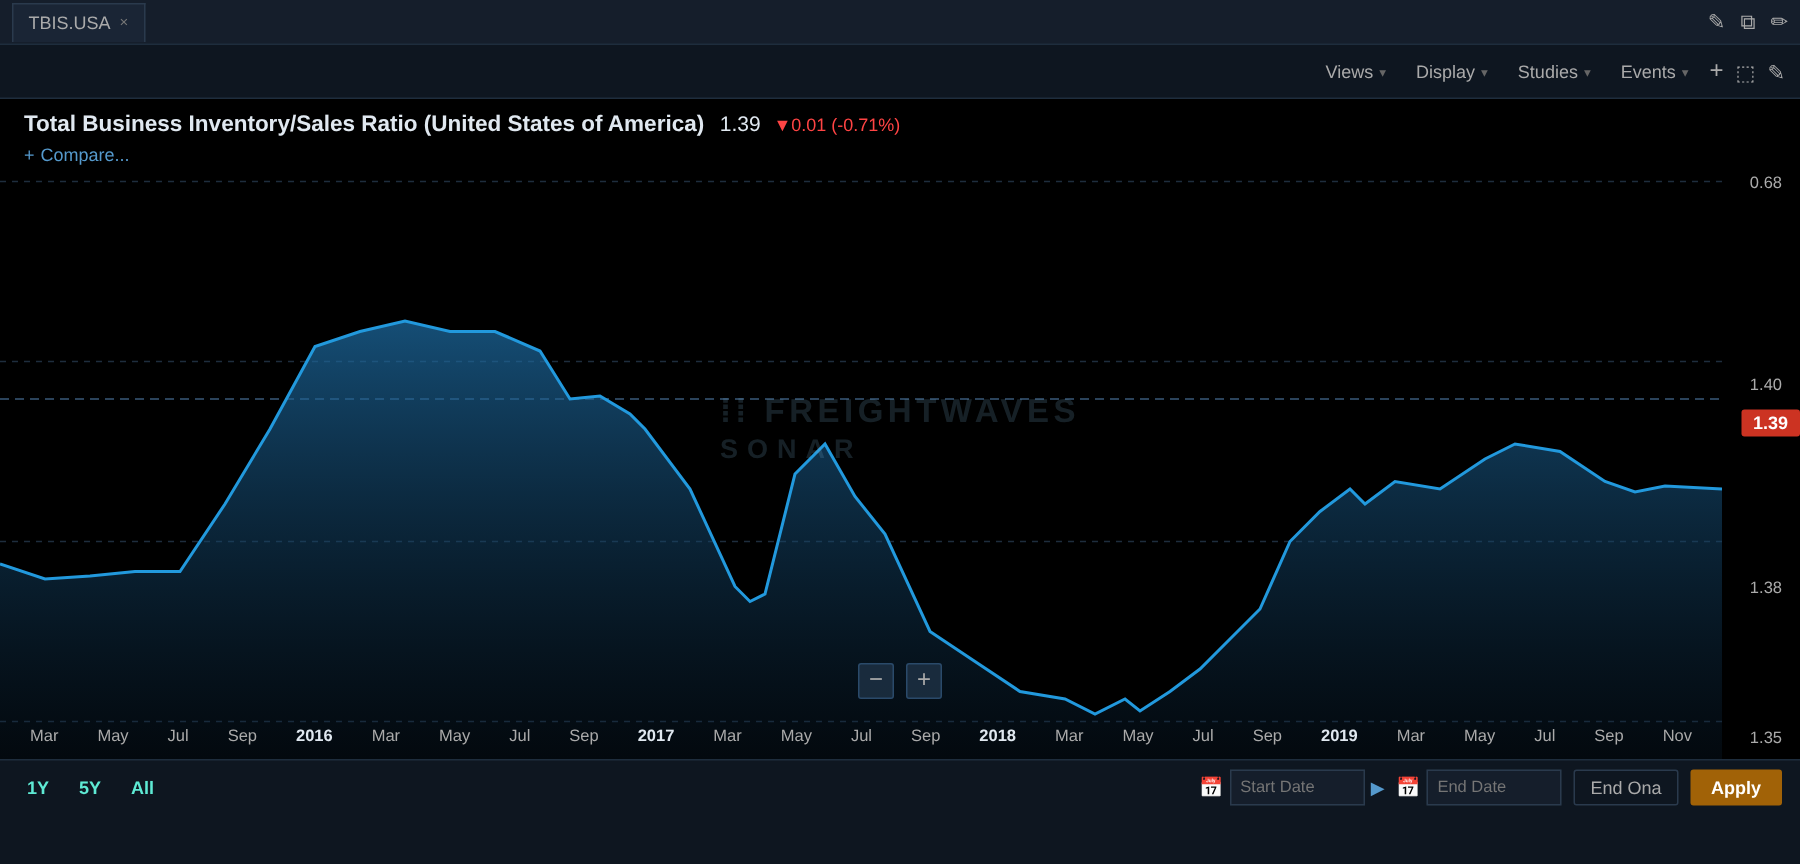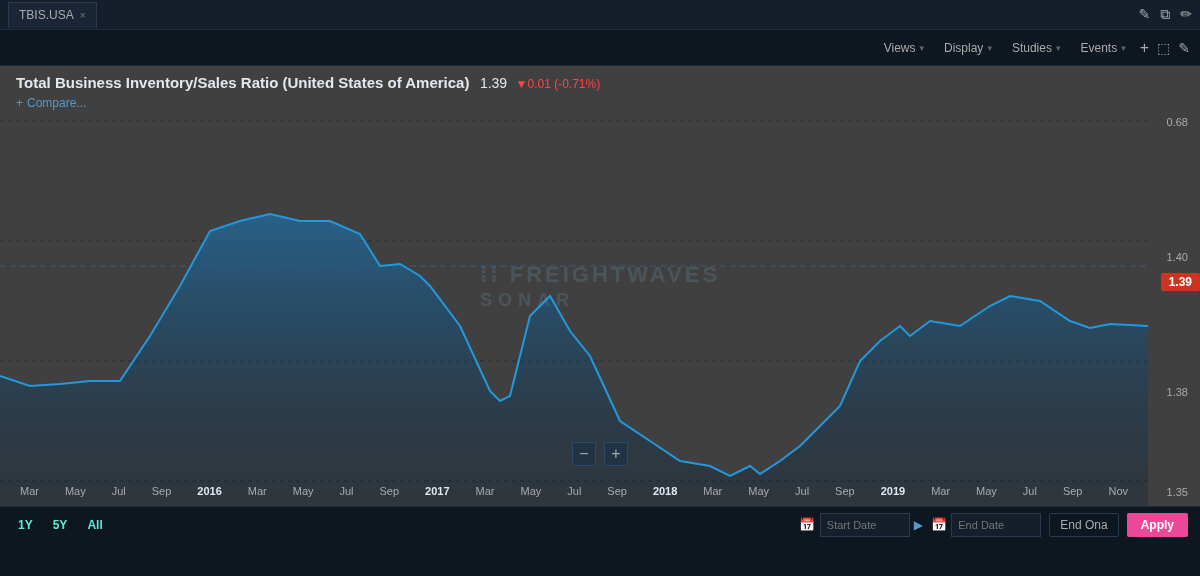--- a/index.html
+++ b/index.html
@@ -88,21 +88,21 @@
       color: #aaa;
       font-size: 16px;
       cursor: pointer;
     }
 
     
     .chart-container {
       position: relative;
       width: 1200px;
       height: 440px;
-      background: #404040;
+      background: #000000;
       overflow: hidden;
     }
 
     
     .chart-title-area {
       position: absolute;
       top: 8px;
       left: 16px;
       z-index: 10;
     }
@@ -273,21 +273,21 @@
     }
     .date-arrow {
       color: #5599cc;
       font-size: 12px;
     }
     .date-cal-icon {
       color: #5599cc;
       font-size: 13px;
     }
     .apply-btn {
-      background: #ec4899;
+      background: #a16207;
       color: #fff;
       font-size: 12px;
       font-weight: bold;
       padding: 3px 14px;
       border: none;
       border-radius: 2px;
       cursor: pointer;
       height: 24px;
     }
     .end-ona-btn {

